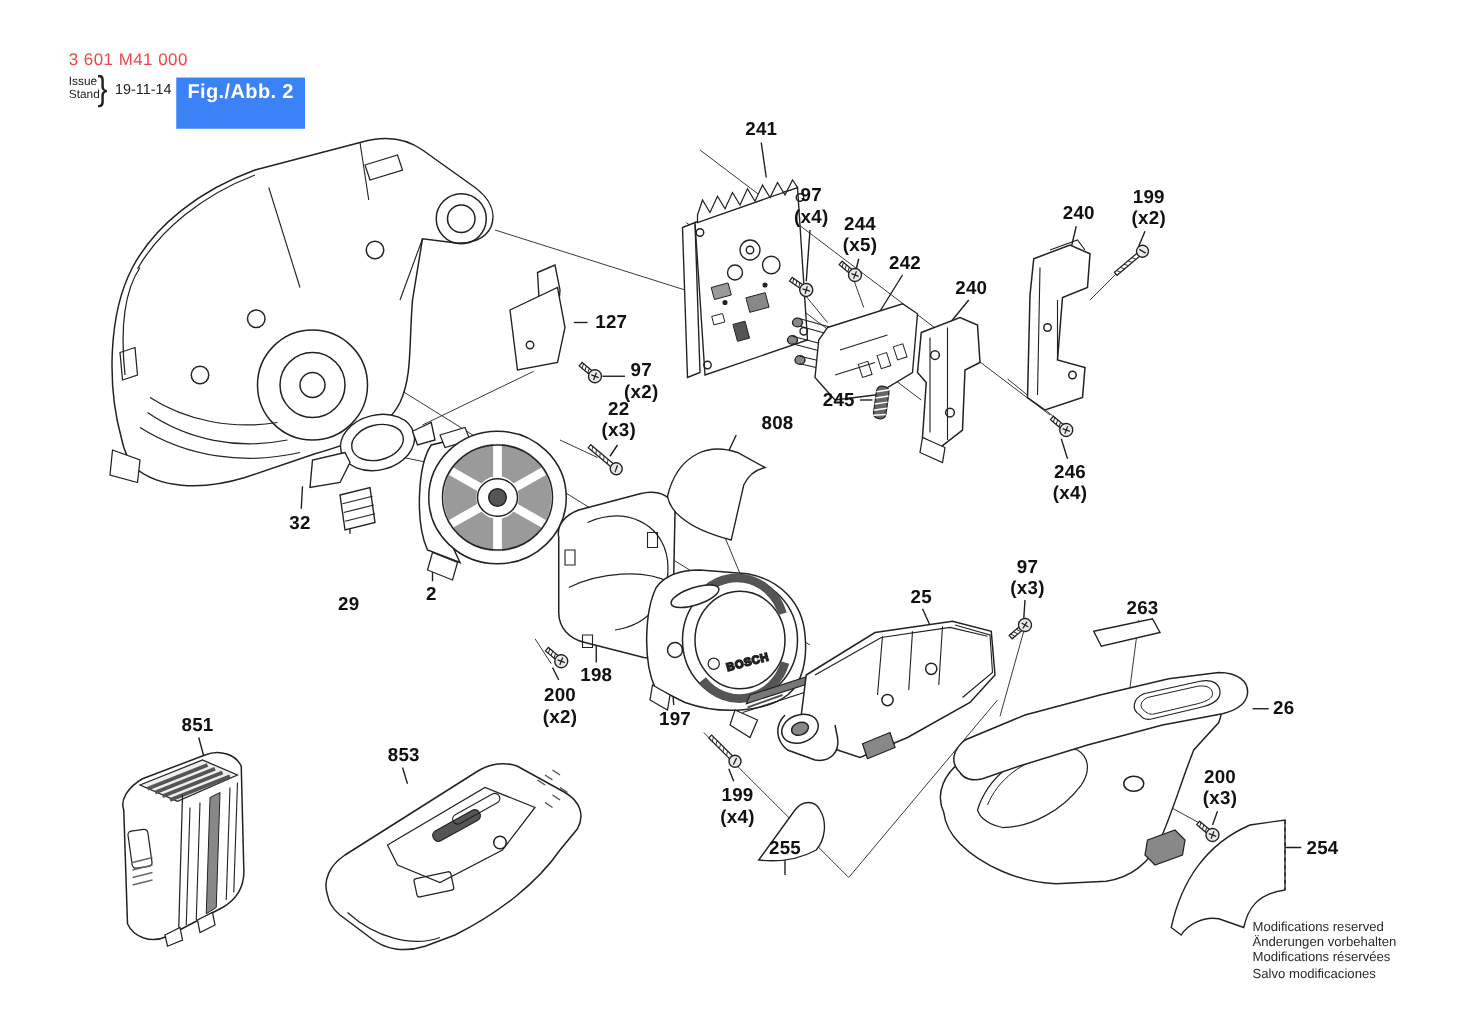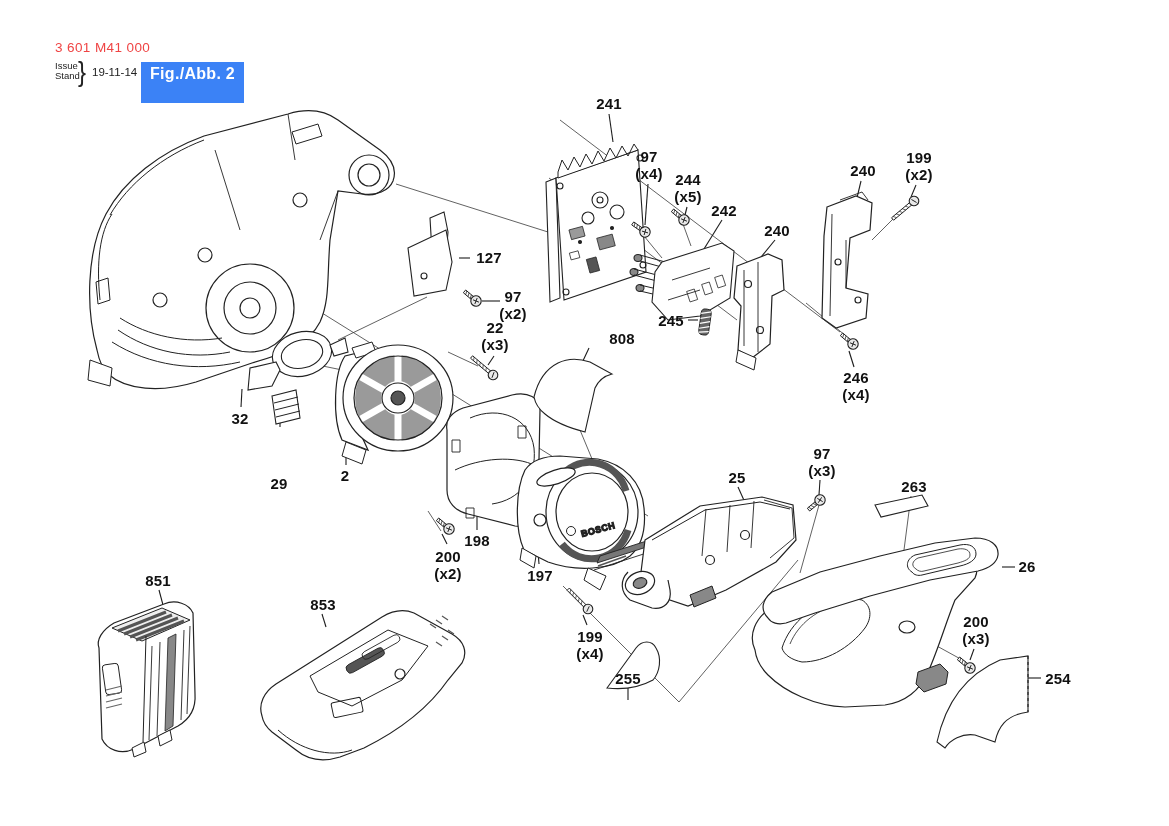--- a/index.html
+++ b/index.html
@@ -420,14 +420,20 @@
         <div>(x3)</div>
       </div>
       <div class="callout" style="left: 628px; top: 670px;">
         <div>255</div>
       </div>
       <div class="callout" style="left: 1058px; top: 670px;">
         <div>254</div>
       </div>
     </div>
 
+  <div class="footer-note">
+    <div>Modifications reserved</div>
+    <div>Änderungen vorbehalten</div>
+    <div>Modifications réservées</div>
+    <div>Salvo modificaciones</div>
+  </div>
 
 </div>
 
 </body></html>

